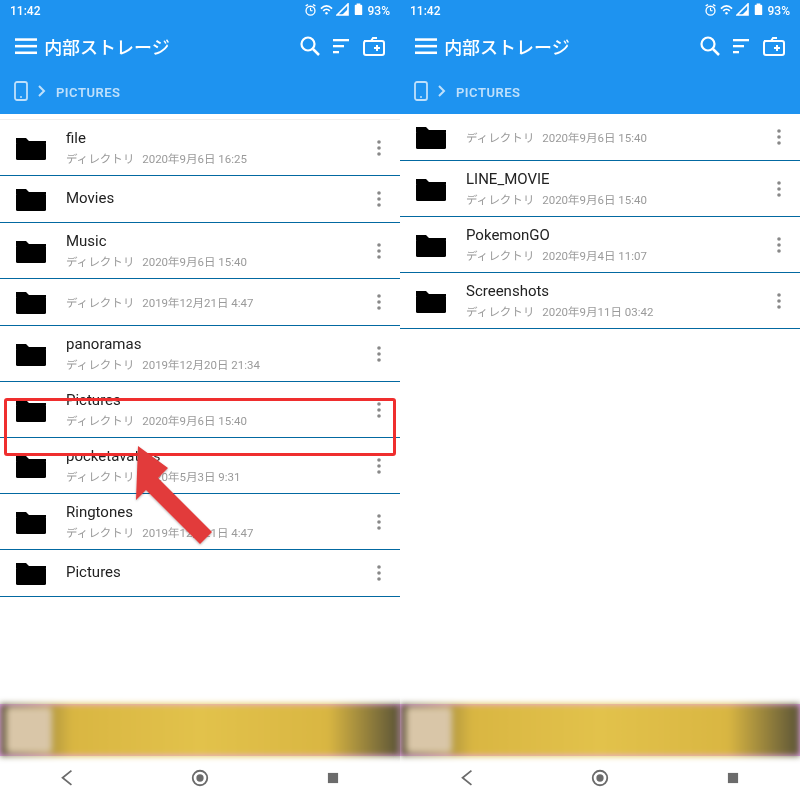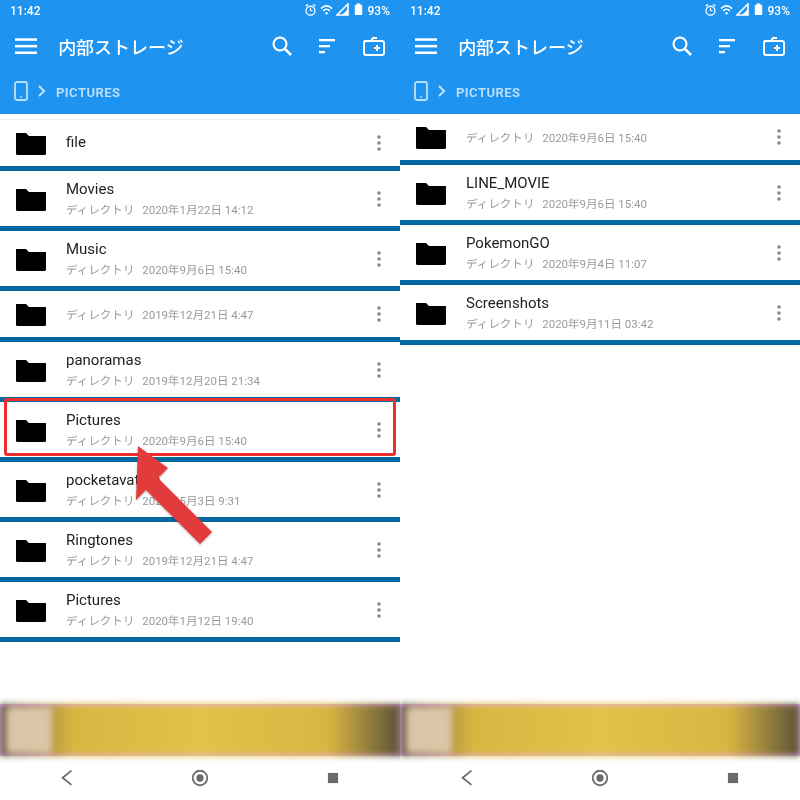--- a/index.html
+++ b/index.html
@@ -5,32 +5,32 @@
   * { box-sizing: border-box; margin: 0; padding: 0; }
   html, body { width: 800px; height: 800px; font-family: Roboto, "Noto Sans JP", "Hiragino Sans", sans-serif; background: #fff; overflow: hidden; }
   .wrap { display: flex; width: 800px; height: 800px; }
   .pane { width: 400px; height: 800px; background: #f0abfc; position: relative; display: flex; flex-direction: column; }
   .pane + .pane { border-left: 0px solid #eee; }
   
   .status { height: 22px; background: #1e93f0; color: #fff; display: flex; align-items: center; justify-content: space-between; padding: 0 10px; font-size: 12px; font-weight: 500; }
   .status .right { display: flex; align-items: center; gap: 3px; }
   .status svg { width: 13px; height: 13px; fill: #fff; }
   
-  .toolbar { height: 48px; background: #1e93f0; color: #fff; display: flex; align-items: center; padding: 0 12px; gap: 18px; }
+  .toolbar { height: 48px; background: #1e93f0; color: #fff; display: flex; align-items: center; padding: 0 12px; gap: 4px; }
   .toolbar .title { flex: 1; font-size: 18px; font-weight: 500; }
   .toolbar svg { width: 22px; height: 22px; fill: #fff; }
   .tb-icon { display: flex; align-items: center; justify-content: center; width: 28px; height: 28px; }
   
   .crumb { height: 44px; background: #1e93f0; color: #bfe0fb; display: flex; align-items: center; padding: 0 14px; gap: 10px; font-size: 13px; font-weight: 600; letter-spacing: 0.5px; }
   .crumb svg { fill: #bfe0fb; }
   .crumb .phone svg { width: 14px; height: 20px; }
   .crumb .chev svg { width: 8px; height: 12px; }
   
   .list { flex: 1; overflow: hidden; background: #fff; }
-  .row { display: flex; align-items: center; padding: 9px 6px 9px 14px; border-bottom: 5px solid #0369a1; position: relative; }
+  .row { display: flex; align-items: center; padding: 9px 6px 9px 14px; border-bottom: 1px solid #0369a1; position: relative; }
   .row .ficon { width: 34px; height: 28px; margin-right: 18px; flex-shrink: 0; }
   .row .meta { flex: 1; min-width: 0; }
   .row .name { font-size: 15px; color: #222; margin-bottom: 3px; white-space: nowrap; overflow: hidden; text-overflow: ellipsis; }
   .row .sub { font-size: 11.5px; color: #9a9a9a; }
   .row .sub .type { margin-right: 8px; }
   .row .more { width: 30px; display: flex; align-items: center; justify-content: center; }
   .row .more svg { width: 4px; height: 16px; fill: #888; }
   
   .hl { position: absolute; border: 3px solid #ef2e2e; pointer-events: none; border-radius: 3px; }
   
@@ -172,34 +172,34 @@
       <span>PICTURES</span>
     </div>
     <div class="list" id="list-left" style="position:relative;">
       <div style="height:6px;border-bottom:1px solid #f0f0f0;"></div>
     <div class="row">
           <span class="ficon"><svg class="folder-svg" viewBox="0 0 34 28">
               <use href="#folder"></use>
             </svg></span>
           <span class="meta">
             <div class="name">file</div>
+            <div class="sub"><span class="type">ディレクトリ</span><span>2020年9月6日 16:25</span></div>
           </span>
           <span class="more">
             <svg viewBox="0 0 4 16">
               <use href="#dots"></use>
             </svg>
           </span>
         </div>
         <div class="row">
           <span class="ficon"><svg class="folder-svg" viewBox="0 0 34 28">
               <use href="#folder"></use>
             </svg></span>
           <span class="meta">
             <div class="name">Movies</div>
-            <div class="sub"><span class="type">ディレクトリ</span><span>2020年1月22日 14:12</span></div>
           </span>
           <span class="more">
             <svg viewBox="0 0 4 16">
               <use href="#dots"></use>
             </svg>
           </span>
         </div>
         <div class="row">
           <span class="ficon"><svg class="folder-svg" viewBox="0 0 34 28">
               <use href="#folder"></use>
@@ -282,21 +282,20 @@
               <use href="#dots"></use>
             </svg>
           </span>
         </div>
         <div class="row">
           <span class="ficon"><svg class="folder-svg" viewBox="0 0 34 28">
               <use href="#folder"></use>
             </svg></span>
           <span class="meta">
             <div class="name">Pictures</div>
-            <div class="sub"><span class="type">ディレクトリ</span><span>2020年1月12日 19:40</span></div>
           </span>
           <span class="more">
             <svg viewBox="0 0 4 16">
               <use href="#dots"></use>
             </svg>
           </span>
         </div>
         <div class="hl" style="left: 4px; right: 4px; top: 284px; height: 58px;"></div>
         <div class="arrow-ann" style="left: 120px; top: 324px;"><svg width="110" height="110" viewBox="0 0 110 110">
             <defs>

